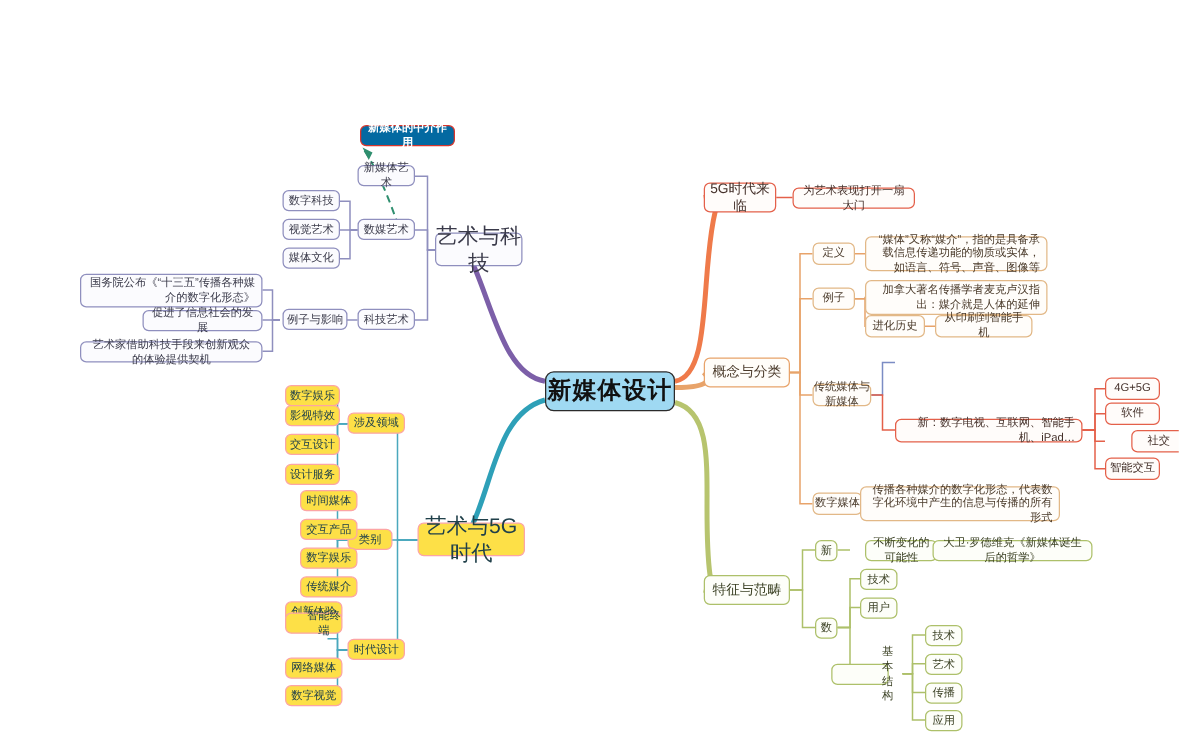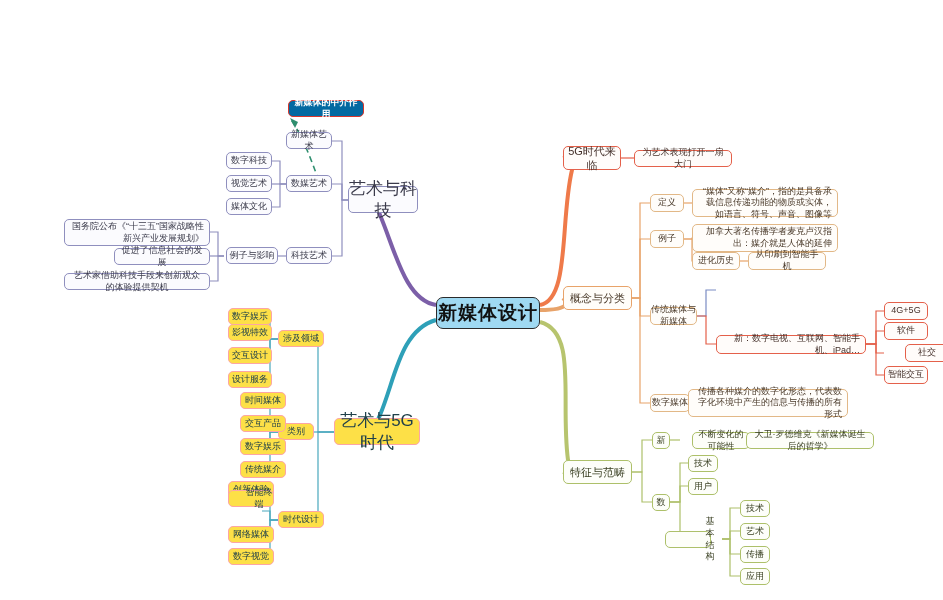--- a/index.html
+++ b/index.html
@@ -125,21 +125,21 @@
   <div class="node purple t9" style="left:226px;top:198px;width:46px;height:17px;">
     <span>媒体文化</span>
   </div>
   <div class="node purple t9" style="left:286px;top:247px;width:46px;height:17px;">
     <span>科技艺术</span>
   </div>
   <div class="node purple t9" style="left:226px;top:247px;width:52px;height:17px;">
     <span>例子与影响</span>
   </div>
   <div class="node purple t9 ml pad" style="left:64px;top:219px;width:146px;height:27px;">
-    <span>国务院公布《“十三五”国家战略性新兴产业发展规划》</span>
+    <span>国务院公布《“十三五”传播各种媒介的数字化形态》</span>
   </div>
   <div class="node purple t9 pad" style="left:114px;top:248px;width:96px;height:17px;">
     <span>促进了信息社会的发展</span>
   </div>
   <div class="node purple t9 pad" style="left:64px;top:273px;width:146px;height:17px;">
     <span>艺术家借助科技手段来创新观众的体验提供契机</span>
   </div>
 
   <div class="node teal t13" style="left:334px;top:418px;width:86px;height:27px;">
     <span>艺术与5G时代</span>

